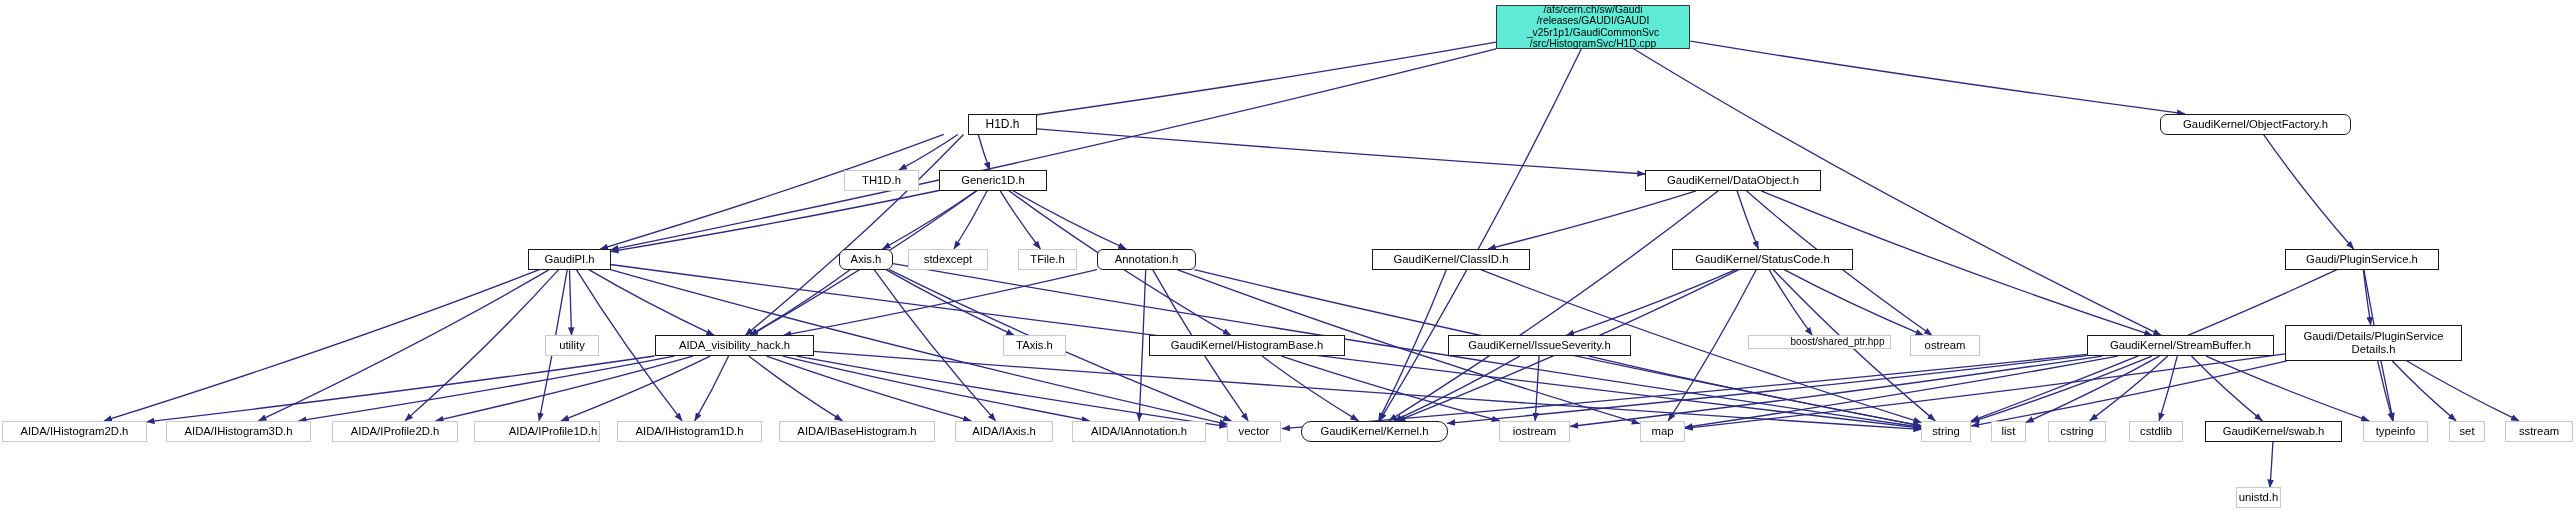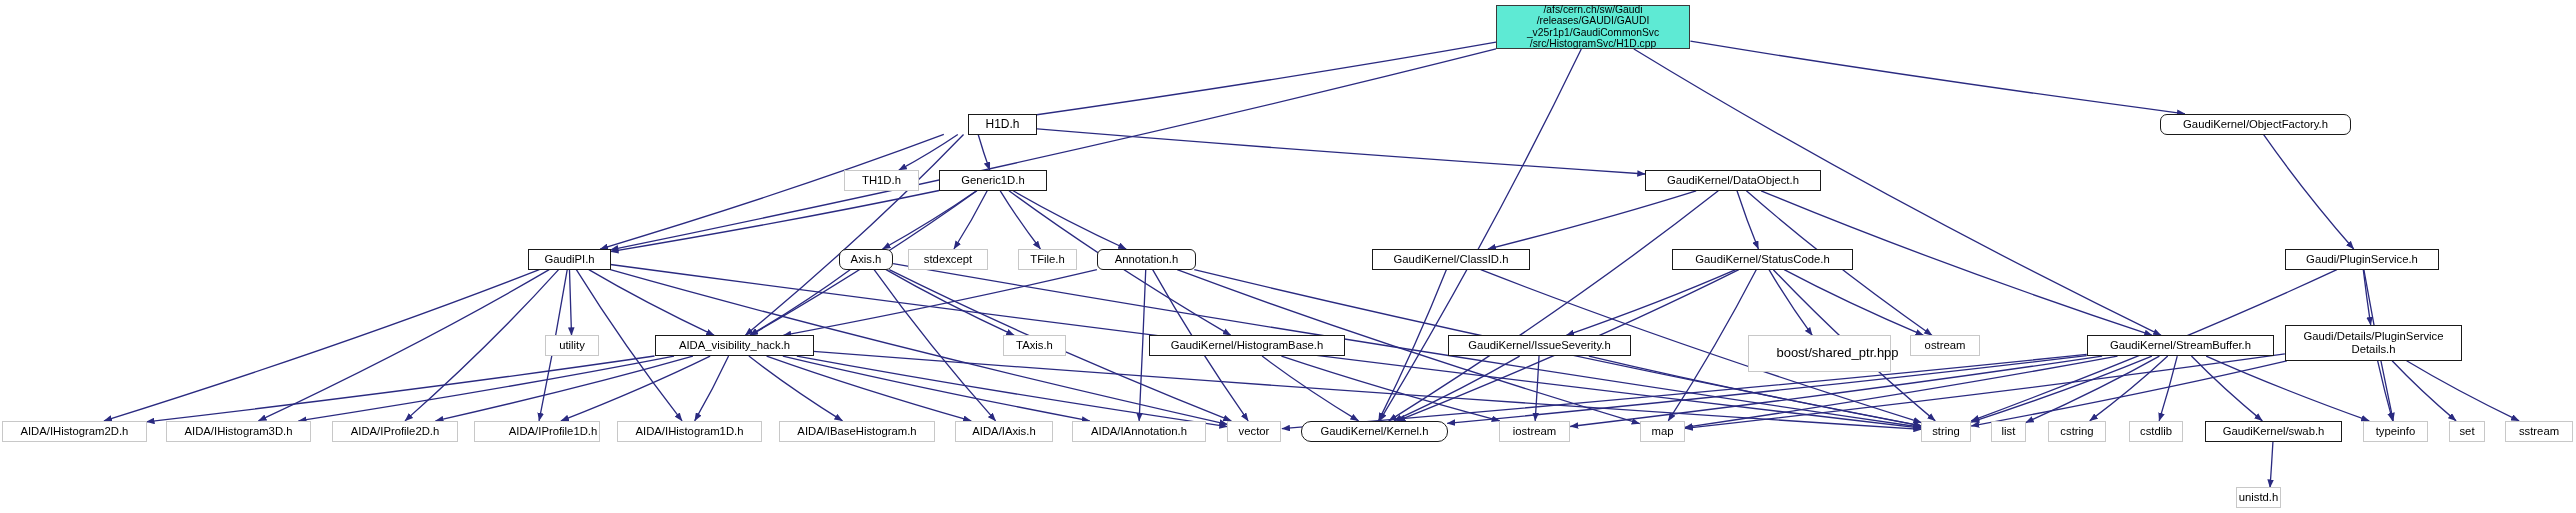--- a/index.html
+++ b/index.html
@@ -127,21 +127,21 @@
       <div class="node external" style="left: 1018px; top: 249px; width: 59px; height: 20.7px; font-size: 11.3px;"><span class="nlabel">TFile.h</span></div>
       <div class="node internal" style="left: 1097px; top: 249px; width: 99px; height: 20.7px; font-size: 11.3px; border-radius: 6px;"><span class="nlabel">Annotation.h</span></div>
       <div class="node internal" style="left: 1372px; top: 249px; width: 158px; height: 20.7px; font-size: 11.3px;"><span class="nlabel">GaudiKernel/ClassID.h</span></div>
       <div class="node internal" style="left: 1672px; top: 249px; width: 181px; height: 20.7px; font-size: 11.3px;"><span class="nlabel">GaudiKernel/StatusCode.h</span></div>
       <div class="node internal" style="left: 2285px; top: 249px; width: 154px; height: 20.7px; font-size: 11.3px;"><span class="nlabel">Gaudi/PluginService.h</span></div>
       <div class="node external" style="left: 545px; top: 335px; width: 54px; height: 20.7px; font-size: 11.3px;"><span class="nlabel">utility</span></div>
       <div class="node internal" style="left: 655px; top: 335px; width: 159px; height: 20.7px; font-size: 11.3px;"><span class="nlabel">AIDA_visibility_hack.h</span></div>
       <div class="node external" style="left: 1003px; top: 335px; width: 63px; height: 20.7px; font-size: 11.3px;"><span class="nlabel">TAxis.h</span></div>
       <div class="node internal" style="left: 1149px; top: 335px; width: 196px; height: 20.7px; font-size: 11.3px;"><span class="nlabel">GaudiKernel/HistogramBase.h</span></div>
       <div class="node internal" style="left: 1448px; top: 335px; width: 183px; height: 20.7px; font-size: 11.3px;"><span class="nlabel">GaudiKernel/IssueSeverity.h</span></div>
-      <div class="node external" style="left: 1748px; top: 335px; width: 143px; height: 37px; font-size: 13px; padding-left: 36px;"><span class="nlabel">boost/shared_ptr.hpp</span></div>
+      <div class="node external" style="left: 1748px; top: 335px; width: 143px; height: 14px; font-size: 10px; padding-left: 36px;"><span class="nlabel">boost/shared_ptr.hpp</span></div>
       <div class="node external" style="left: 1910px; top: 335px; width: 70px; height: 20.7px; font-size: 11.3px;"><span class="nlabel">ostream</span></div>
       <div class="node internal" style="left: 2087px; top: 335px; width: 187px; height: 20.7px; font-size: 11.3px;"><span class="nlabel">GaudiKernel/StreamBuffer.h</span></div>
       <div class="node internal" style="left: 2285px; top: 325px; width: 177px; height: 36px; font-size: 11.3px;"><span class="nlabel">Gaudi/Details/PluginService
 Details.h</span></div>
       <div class="node external" style="left: 1.9px; top: 421px; width: 145px; height: 20.7px; font-size: 11.3px;"><span class="nlabel">AIDA/IHistogram2D.h</span></div>
       <div class="node external" style="left: 166px; top: 421px; width: 145px; height: 20.7px; font-size: 11.3px;"><span class="nlabel">AIDA/IHistogram3D.h</span></div>
       <div class="node external" style="left: 332px; top: 421px; width: 126px; height: 20.7px; font-size: 11.3px;"><span class="nlabel">AIDA/IProfile2D.h</span></div>
       <div class="node external" style="left: 474px; top: 421px; width: 126px; height: 20.7px; font-size: 11.3px; padding-left: 32px;"><span class="nlabel">AIDA/IProfile1D.h</span></div>
       <div class="node external" style="left: 617px; top: 421px; width: 145px; height: 20.7px; font-size: 11.3px;"><span class="nlabel">AIDA/IHistogram1D.h</span></div>
       <div class="node external" style="left: 779px; top: 421px; width: 156px; height: 20.7px; font-size: 11.3px;"><span class="nlabel">AIDA/IBaseHistogram.h</span></div>

